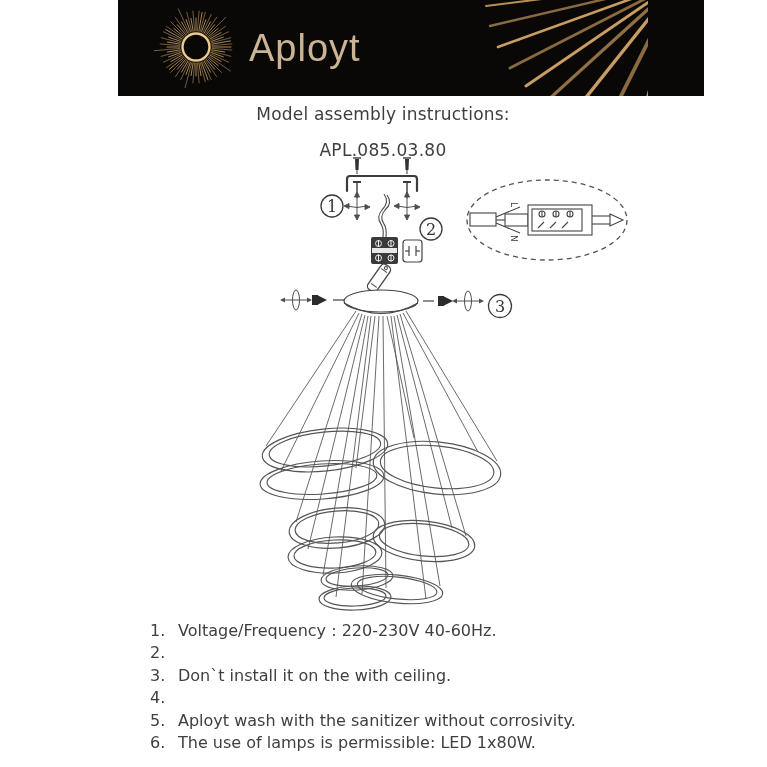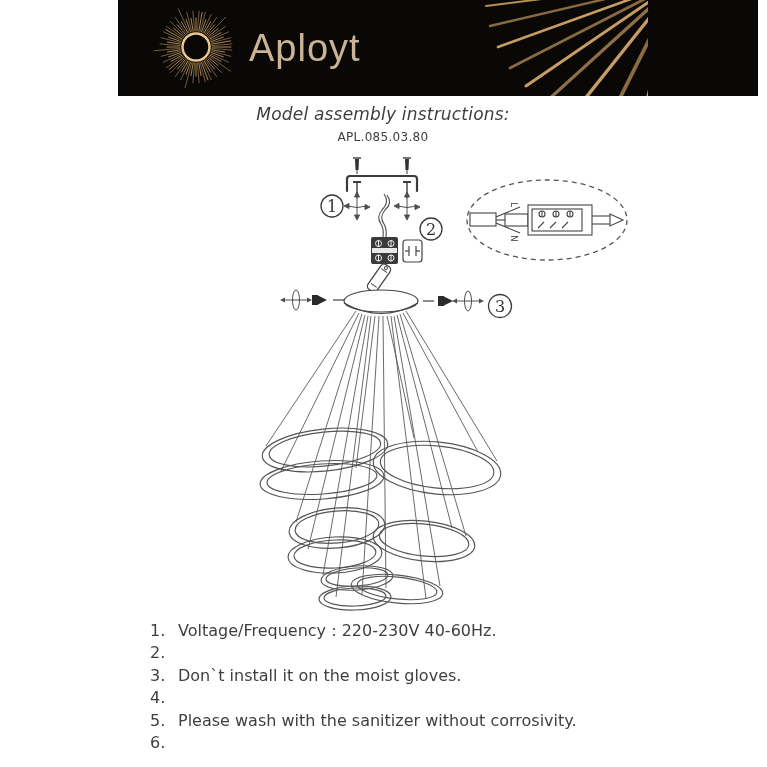--- a/index.html
+++ b/index.html
@@ -1,28 +1,28 @@
 <!DOCTYPE html>
 <html><head>
 <meta charset="utf-8">
 <style>
   html,body{margin:0;padding:0;background:#ffffff;}
   body{width:767px;height:767px;font-family:"DejaVu Sans","Liberation Sans",sans-serif;}
   .page{position:relative;width:767px;height:767px;background:#ffffff;overflow:hidden;}
 
   
-  .header{position:absolute;left:118px;top:0;width:640px;height:96px;background:#0a0807;overflow:hidden;}
+  .header{position:absolute;left:118px;top:0;width:586px;height:96px;background:#0a0807;overflow:hidden;}
   .brand{position:absolute;left:131px;top:27px;font-size:38px;font-weight:300;letter-spacing:1px;color:#cbb493;font-family:"Liberation Sans",sans-serif;}
   .logo-svg{position:absolute;left:0;top:0;}
   .rays-svg{position:absolute;left:0;top:0;}
 
   
   .titleblock{position:absolute;left:118px;top:104px;width:530px;text-align:center;color:#3e3e3e;}
-  .title1{font-size:17px;letter-spacing:.2px;line-height:21px;font-style:italic;}
-  .title2{font-size:12px;letter-spacing:.3px;line-height:21px;margin-top:2px;}
+  .title1{font-size:17px;letter-spacing:.2px;line-height:21px;}
+  .title2{font-size:17px;letter-spacing:.3px;line-height:21px;margin-top:15px;}
 
   
   .diagram{position:absolute;left:118px;top:150px;}
 
   
   .instructions{position:absolute;left:150px;top:620px;width:500px;color:#3f3f3f;font-size:16px;line-height:22.4px;}
   .irow{display:flex;}
   .inum{width:21px;margin-right:7px;}
   .itext{white-space:nowrap;}
 </style>
@@ -325,27 +325,28 @@
   <div class="instructions">
     <div class="irow">
       <span class="inum">1.</span>
       <span class="itext">Voltage/Frequency : 220-230V 40-60Hz.</span>
     </div>
     <div class="irow">
       <span class="inum">2.</span>
     </div>
     <div class="irow">
       <span class="inum">3.</span>
-      <span class="itext">Don`t install it on the moist gloves.</span>
+      <span class="itext">Don`t install it on the with ceiling.</span>
     </div>
     <div class="irow">
       <span class="inum">4.</span>
     </div>
     <div class="irow">
       <span class="inum">5.</span>
-      <span class="itext">Please wash with the sanitizer without corrosivity.</span>
+      <span class="itext">Aployt wash with the sanitizer without corrosivity.</span>
     </div>
     <div class="irow">
       <span class="inum">6.</span>
+      <span class="itext">The use of lamps is permissible: LED 1x80W.</span>
     </div>
   </div>
 
 </div>
 
 </body></html>

